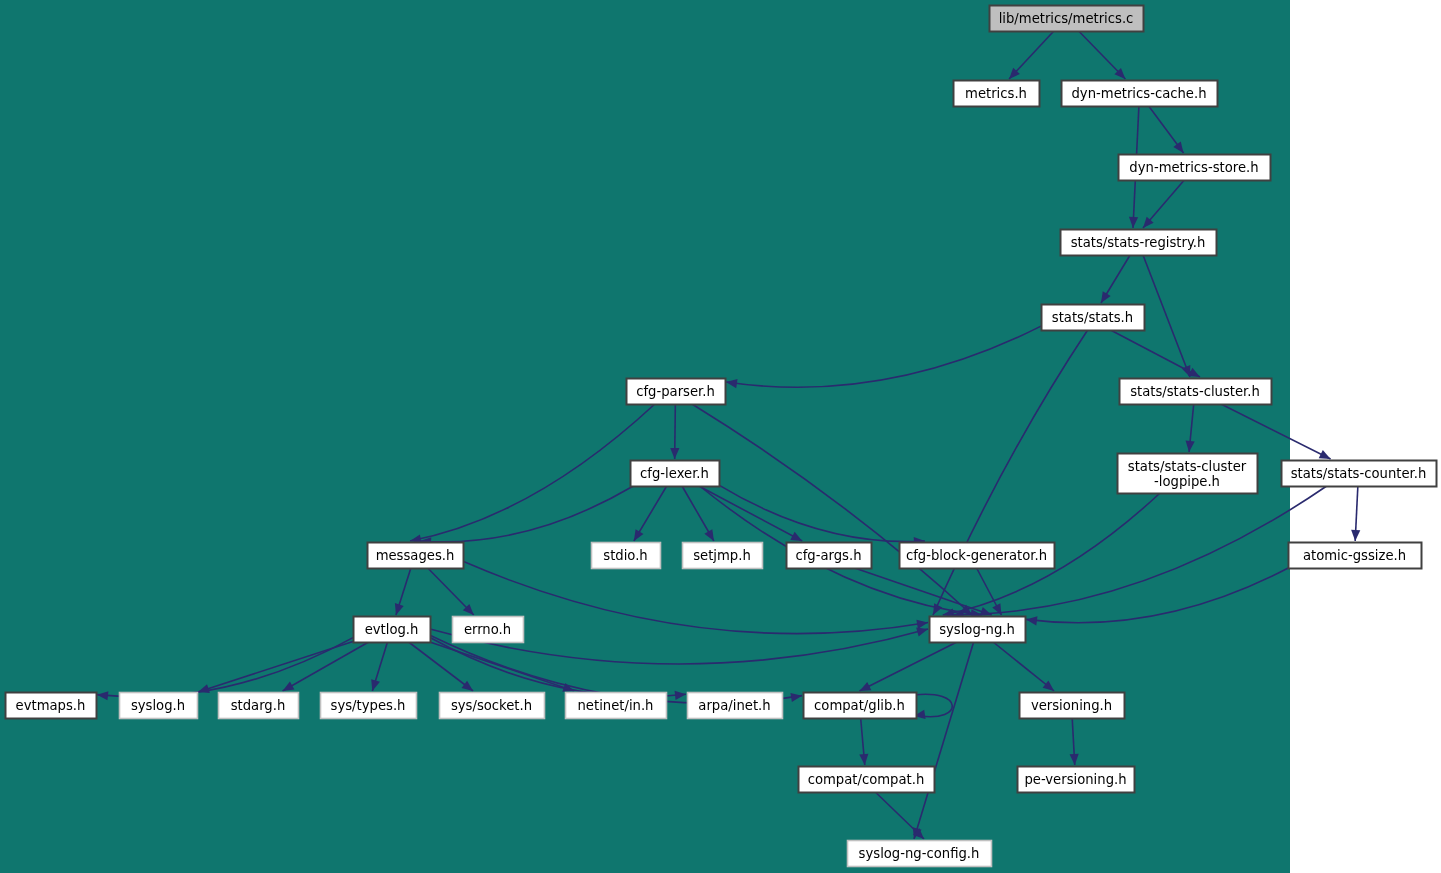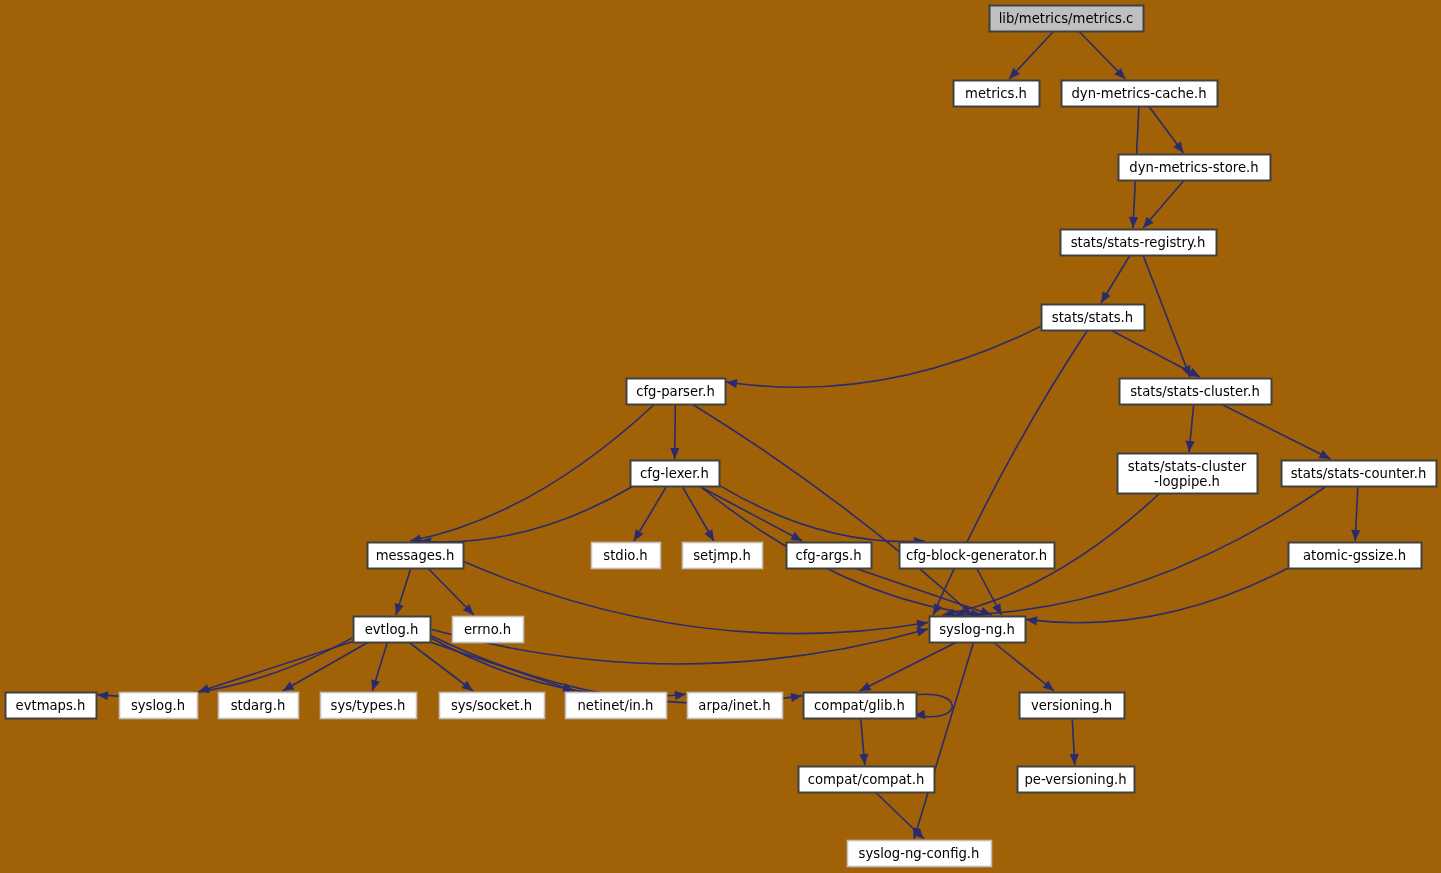--- a/index.html
+++ b/index.html
@@ -2,23 +2,23 @@
 <html><head>
 <meta charset="utf-8">
 <style>
   html, body {
     margin: 0;
     padding: 0;
     background: #ffffff;
   }
   #graph-root {
     position: relative;
-    width: 1441px;
+    width: 1290px;
     height: 873px;
-    background: #a16207;
+    background: #0f766e;
     font-family: "DejaVu Sans", sans-serif;
     text-align: right;
   }
   svg#dep-graph {
     display: block;
     width: 1441px;
     height: 873px;
   }
   .node-box {
     fill: #ffffff;

